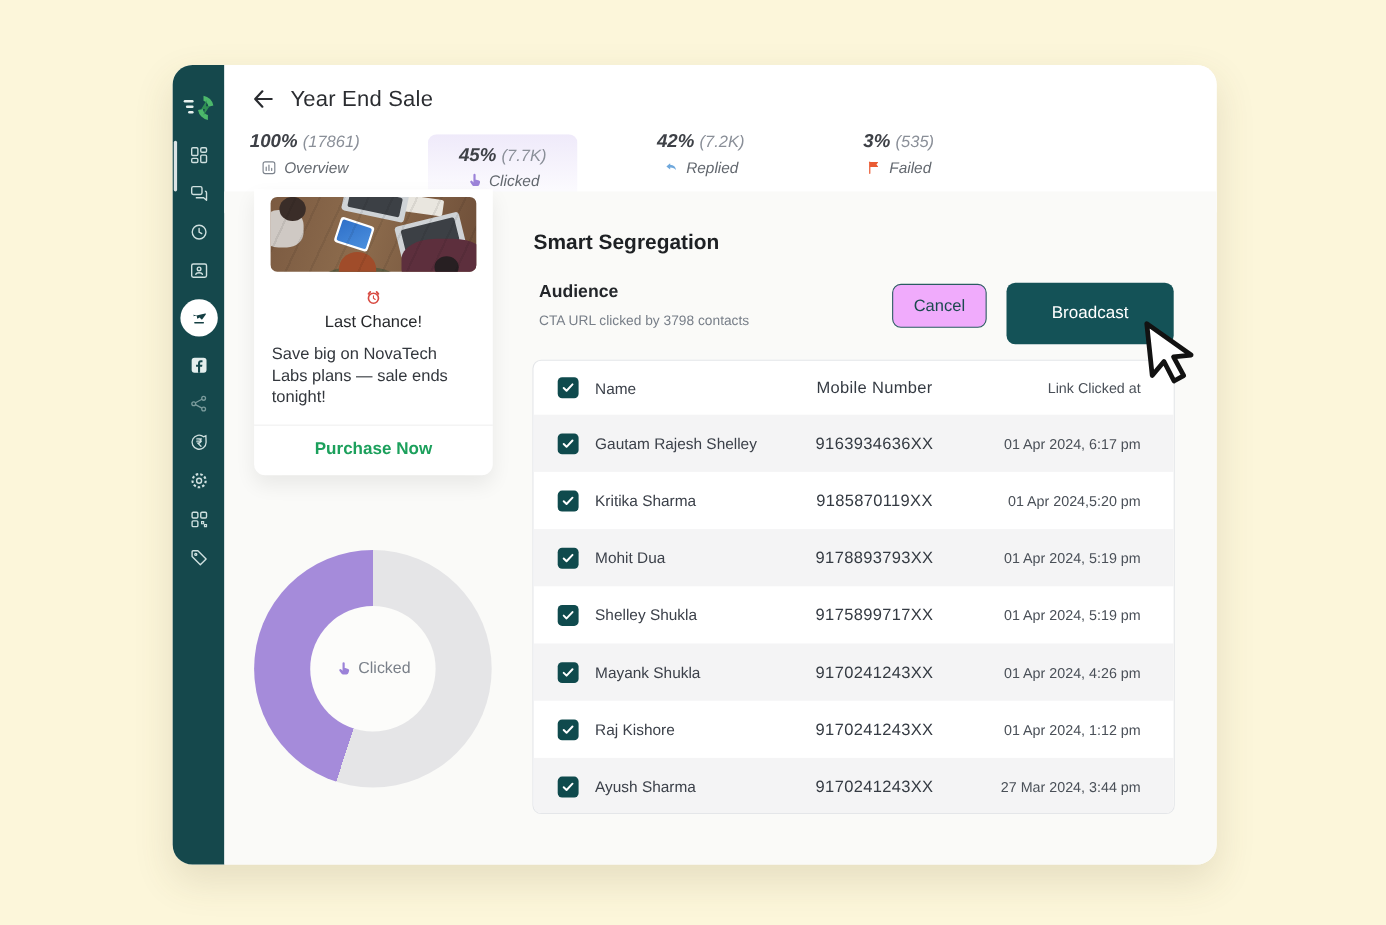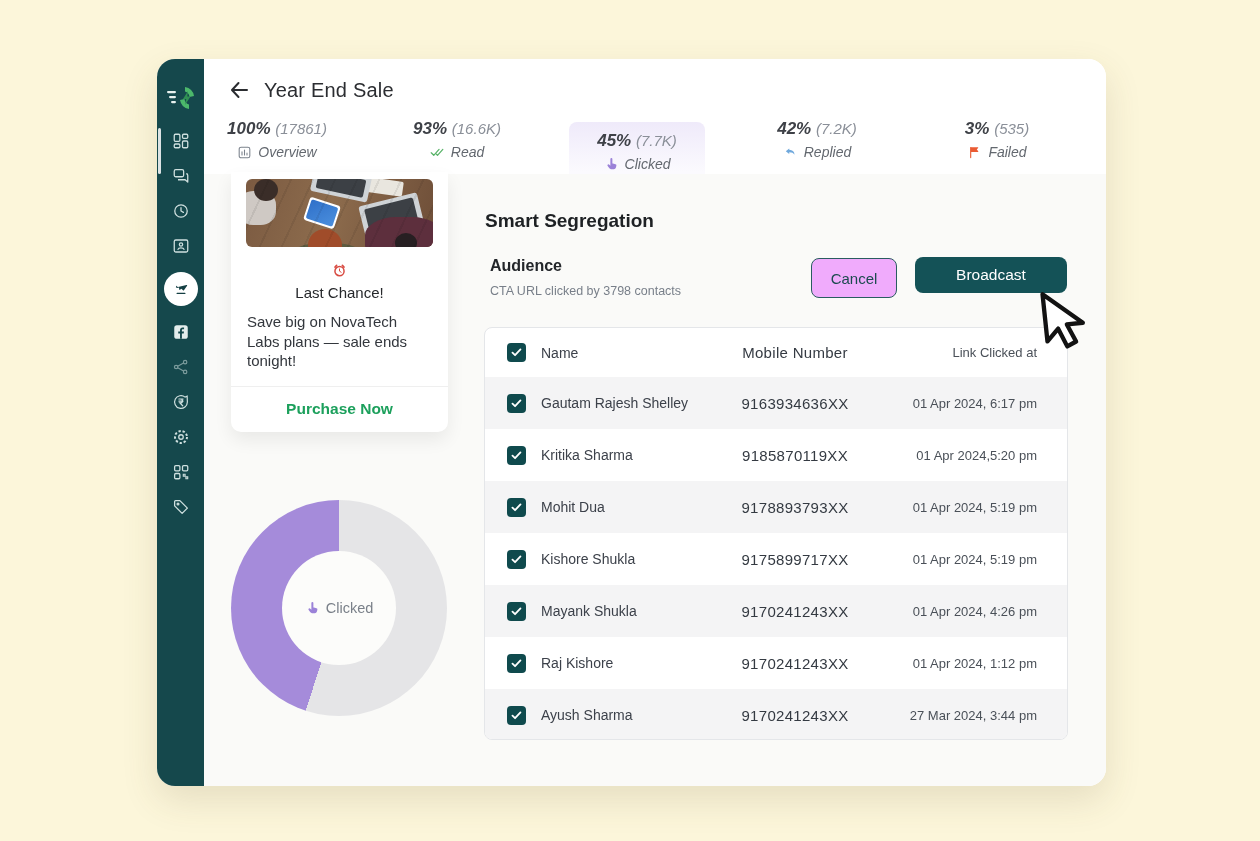--- a/index.html
+++ b/index.html
@@ -86,21 +86,21 @@
 
   
   .rightcol { position:absolute; left:266px; top:0; right:0; bottom:0; }
   .seg-title { position:absolute; left:15px; top:36px; font-size:19px; font-weight:700; color:#1E2124; }
   .aud-label { position:absolute; left:20px; top:83px; font-size:16px; font-weight:700; color:#23262A; }
   .aud-sub { position:absolute; left:20px; top:110px; font-size:12.5px; color:#787F89; }
   .btn-cancel { position:absolute; left:341px; top:84px; width:86px; height:40px; background:#f0abfc;
     border:1.4px solid #2A5C60; border-radius:8px; color:#1B4A4E; font-size:15px; font-weight:500;
     display:flex; align-items:center; justify-content:center; cursor:pointer;
     font-family:"Liberation Sans", sans-serif; }
-  .btn-broadcast { position:absolute; left:445px; top:83px; width:152px; height:36px; background:#145257;
+  .btn-broadcast { position:absolute; left:445px; top:83px; width:152px; height:56px; background:#145257;
     border:none; border-radius:8px; color:#fff; font-size:15.5px; font-weight:500;
     display:flex; align-items:center; justify-content:center; cursor:pointer;
     font-family:"Liberation Sans", sans-serif; }
 
   .table { position:absolute; left:14px; top:153px; width:584px; height:413px; background:#fff;
     border:1px solid #E4E6E9; border-radius:8px; overflow:hidden; }
   .trow { display:grid; grid-template-columns:56px 190px 1fr 208px; align-items:center; height:52px; }
   .trow.head { height:49px; }
   .trow.alt { background:#F4F4F5; }
   .cell-check { display:flex; justify-content:center; padding-left:6px; }
@@ -226,32 +226,20 @@
             <div class="tab-line1"><span>100%</span> <span class="cnt">(17861)</span></div>
             <div class="tab-line2">
               <svg viewBox="0 0 24 24" fill="none" stroke="#7B828C" stroke-width="1.7" stroke-linecap="round">
                 <rect x="3.5" y="3.5" width="17" height="17" rx="3"></rect>
                   <path d="M8 16v-5M12 16V8M16 16v-3"></path>
               </svg>
               <span>Overview</span>
             </div>
           </div>
         </div>
-        <div class="tab">
-          <div class="tab-inner">
-            <div class="tab-line1"><span>93%</span> <span class="cnt">(16.6K)</span></div>
-            <div class="tab-line2">
-              <svg viewBox="0 0 24 24" fill="none" stroke="#58B368" stroke-width="2" stroke-linecap="round" stroke-linejoin="round">
-                <path d="M2 12.5 6 16.5 14.5 7"></path>
-                  <path d="M10 14.5l2 2L20.5 7"></path>
-              </svg>
-              <span>Read</span>
-            </div>
-          </div>
-        </div>
         <div class="tab active">
           <div class="tab-inner">
             <div class="tab-line1"><span>45%</span> <span class="cnt">(7.7K)</span></div>
             <div class="tab-line2">
               <svg viewBox="0 0 24 24">
                 <path fill="#9B82D8" d="M10.2 3.2a1.6 1.6 0 0 1 3.2 0v7h.9l4.1 1.3a2.1 2.1 0 0 1 1.4 2.6l-.9 3a3.2 3.2 0 0 1-3.1 2.3h-4.6a3.2 3.2 0 0 1-2.6-1.3l-2.7-3.7a1.7 1.7 0 0 1 2.6-2.2l1.7 1.9z"></path>
               </svg>
               <span>Clicked</span>
             </div>
           </div>
@@ -385,21 +373,21 @@
             <div class="c-date">01 Apr 2024, 5:19 pm</div>
           </div>
           <div class="trow">
             <div class="cell-check">
                 <span class="checkbox">
                   <svg viewBox="0 0 12 10">
                     <path d="M1.5 5.2 4.4 8 10.4 1.6" stroke="#fff" stroke-width="2" fill="none" stroke-linecap="round" stroke-linejoin="round"></path>
                   </svg>
                 </span>
               </div>
-            <div class="c-name">Kishore Shukla</div>
+            <div class="c-name">Shelley Shukla</div>
             <div class="c-mob">9175899717XX</div>
             <div class="c-date">01 Apr 2024, 5:19 pm</div>
           </div>
           <div class="trow alt">
             <div class="cell-check">
                 <span class="checkbox">
                   <svg viewBox="0 0 12 10">
                     <path d="M1.5 5.2 4.4 8 10.4 1.6" stroke="#fff" stroke-width="2" fill="none" stroke-linecap="round" stroke-linejoin="round"></path>
                   </svg>
                 </span>

